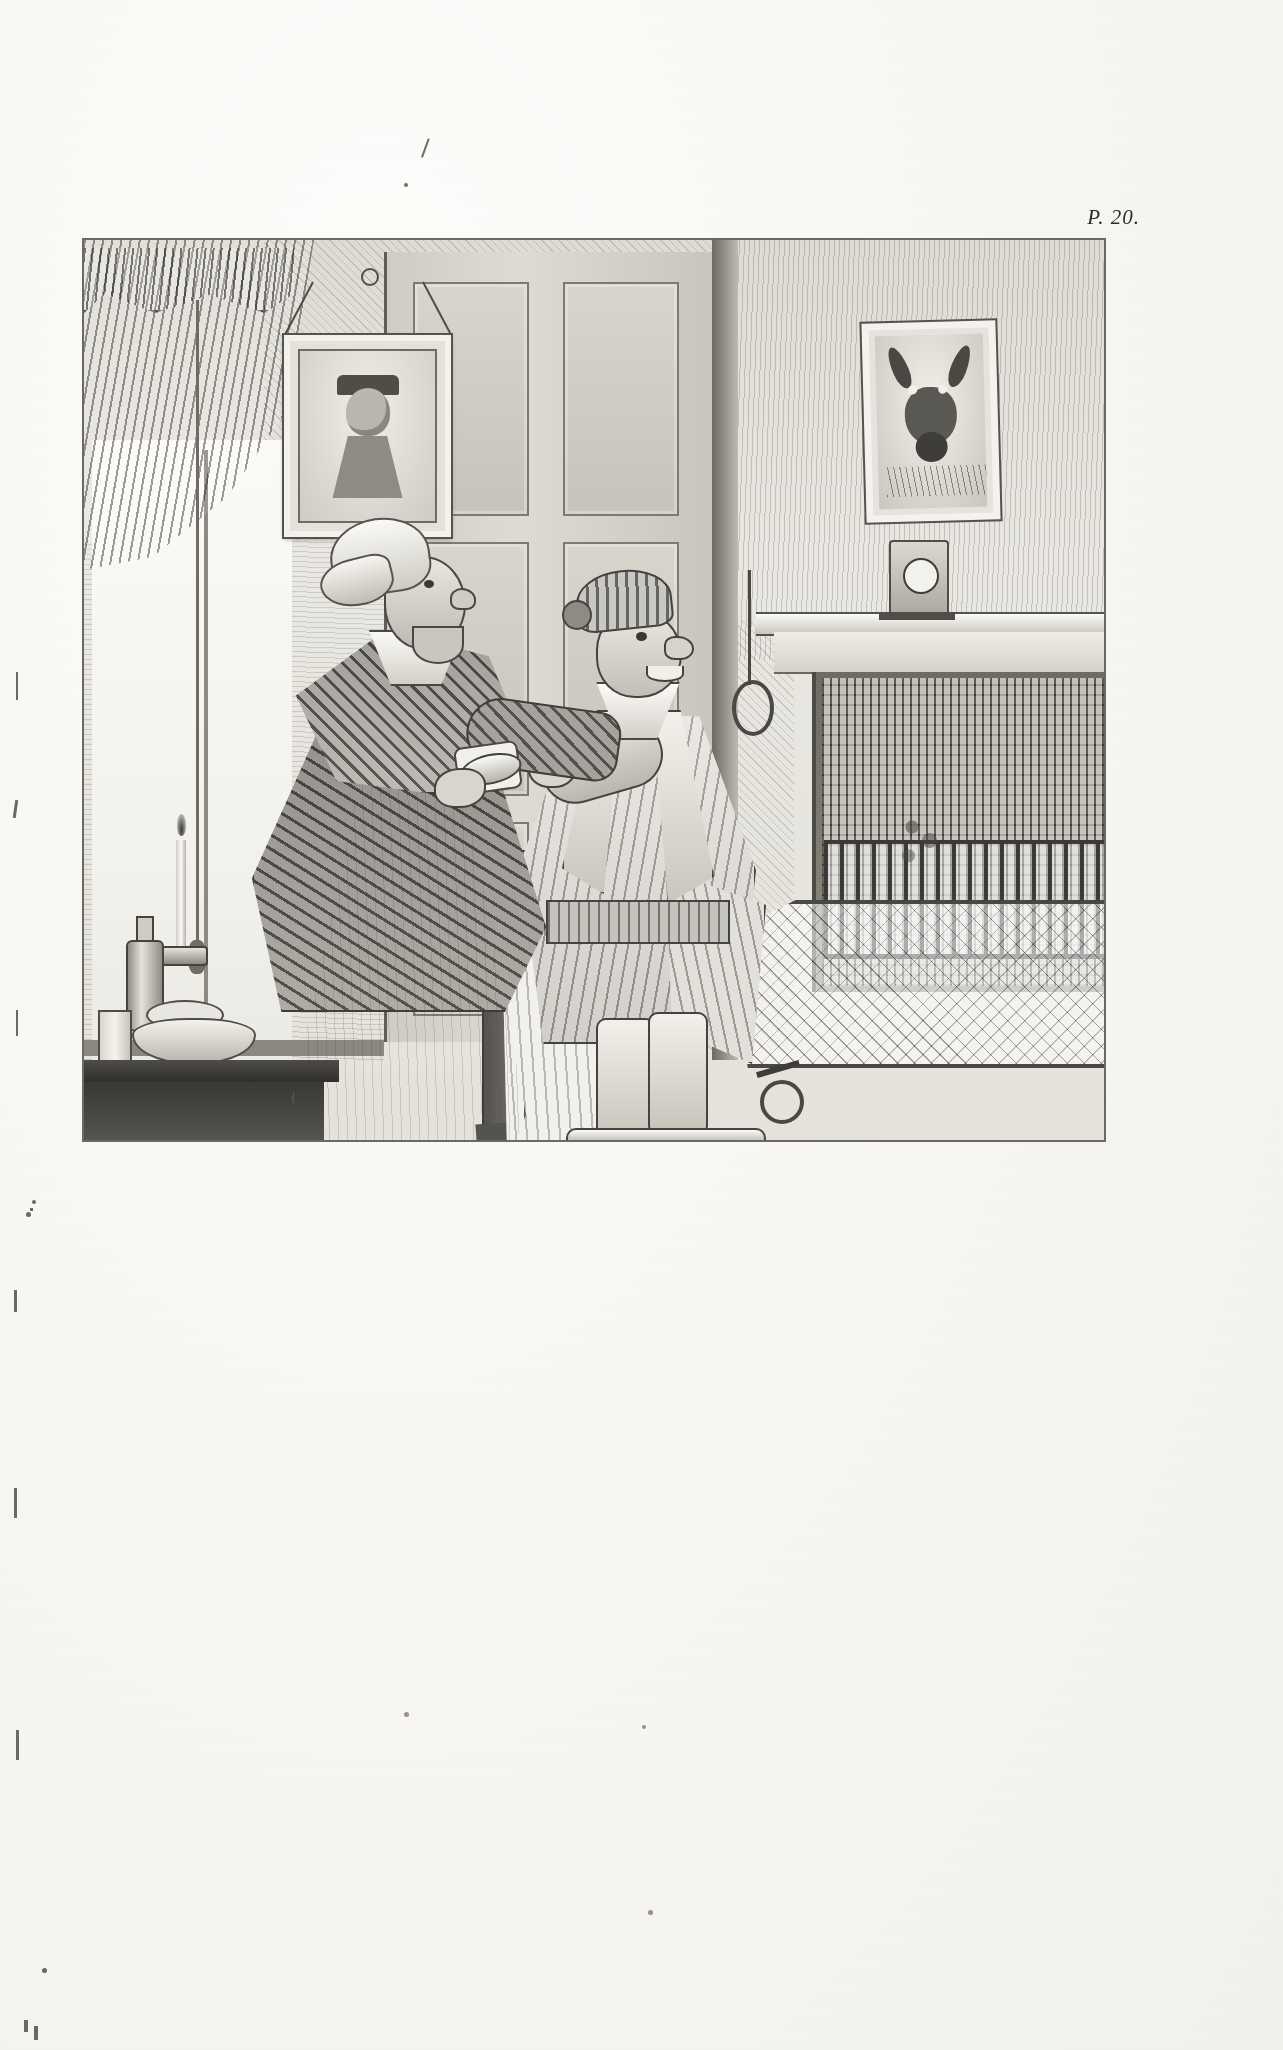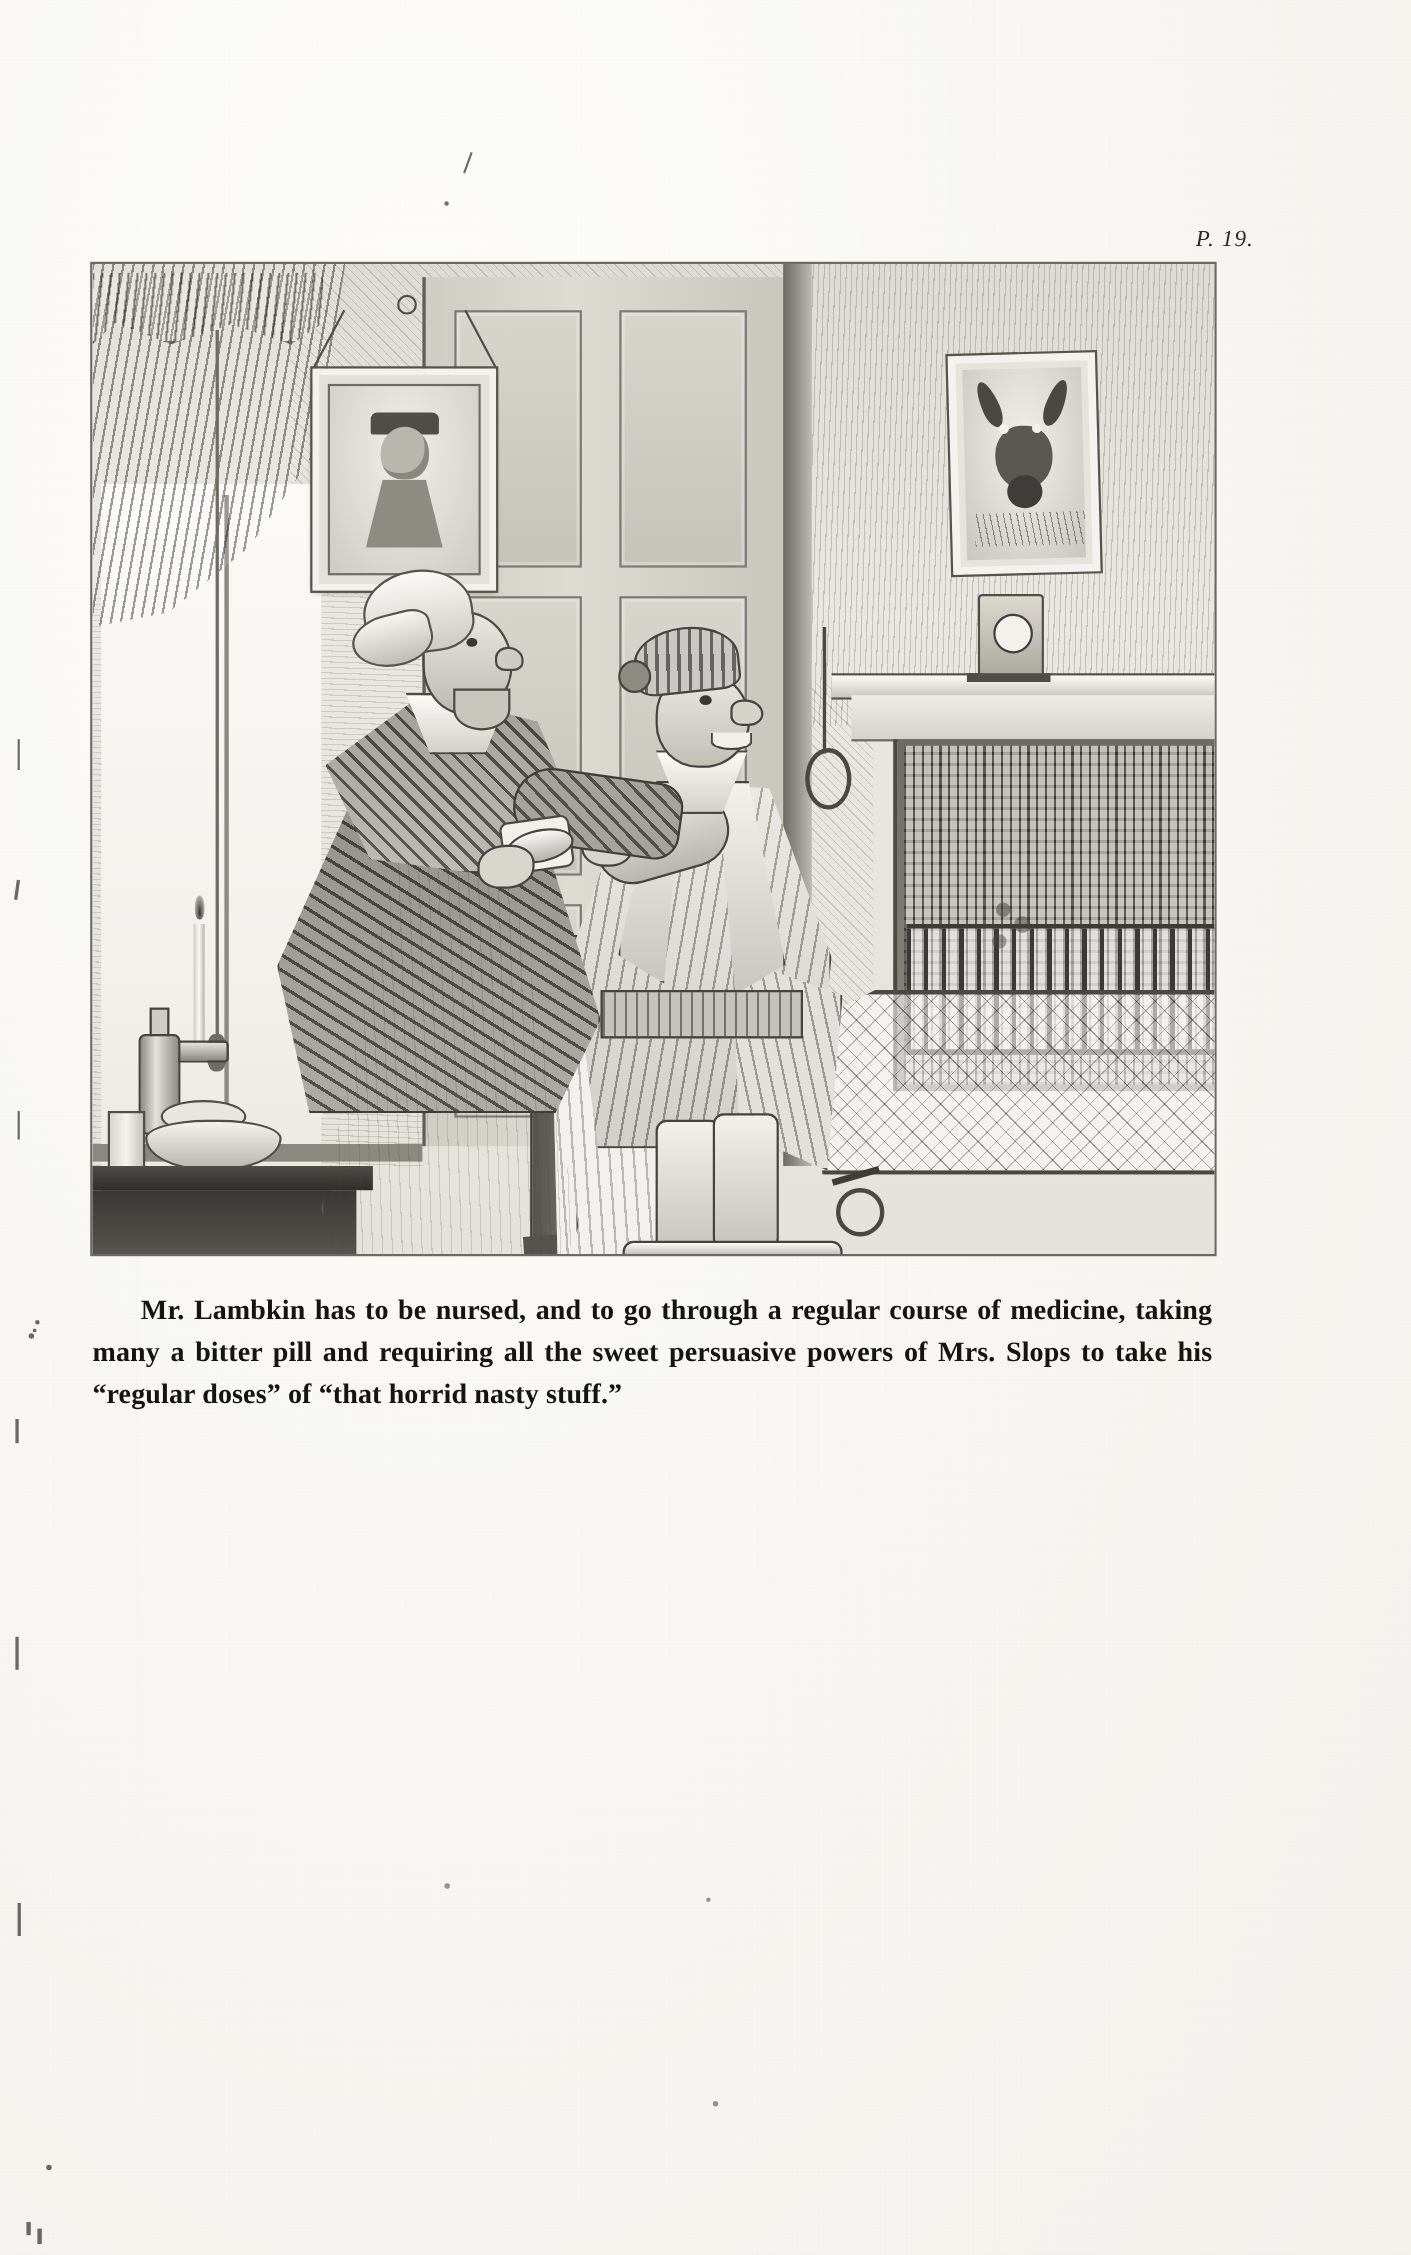--- a/index.html
+++ b/index.html
@@ -556,21 +556,21 @@
   <div class="speck" style="left:24px; top:2020px; width:4px; height:12px;"></div>
   <div class="speck" style="left:34px; top:2026px; width:4px; height:14px;"></div>
   <div class="speck" style="left:30px; top:1208px; width:3px; height:3px;"></div>
   <div class="artifact" style="left:404px; top:1712px; width:5px; height:5px;"></div>
   <div class="artifact" style="left:648px; top:1910px; width:5px; height:5px;"></div>
   <div class="artifact" style="left:642px; top:1725px; width:4px; height:4px;"></div>
 
   <div id="stray-tick"></div>
   <div id="stray-dot"></div>
 
-  <div id="folio">P. 19.</div>
+  <div id="folio">P. 20.</div>
 
   <div id="plate">
     <div id="plate-inner">
 
       <div class="wall"></div>
       <div class="hatch-v" style="left:630px; top:0; width:400px; height:420px;"></div>
       <div class="hatch-d" style="left:180px; top:0; width:470px; height:300px;"></div>
       <div class="hatch-h soft" style="left:0; top:300px; width:300px; height:520px;"></div>
       <div class="hatch-d soft" style="left:560px; top:380px; width:150px; height:430px;"></div>
 
@@ -688,15 +688,14 @@
         <div id="nurse-eye"></div>
         <div id="nurse-nose"></div>
         <div id="nurse-chin"></div>
         <div id="nurse-cap"></div>
         <div id="nurse-cap-frill"></div>
       </div>
 
     </div>
   </div>
 
-  <div id="caption"><span class="indent"></span><span>Mr. Lambkin has to be nursed, and to go through a regular course of medicine, taking many a bitter pill and requiring all the sweet persuasive powers of Mrs. Slops to take his “regular doses” of “that horrid nasty stuff.”</span></div>
 
 </div>
 
 </body></html>

